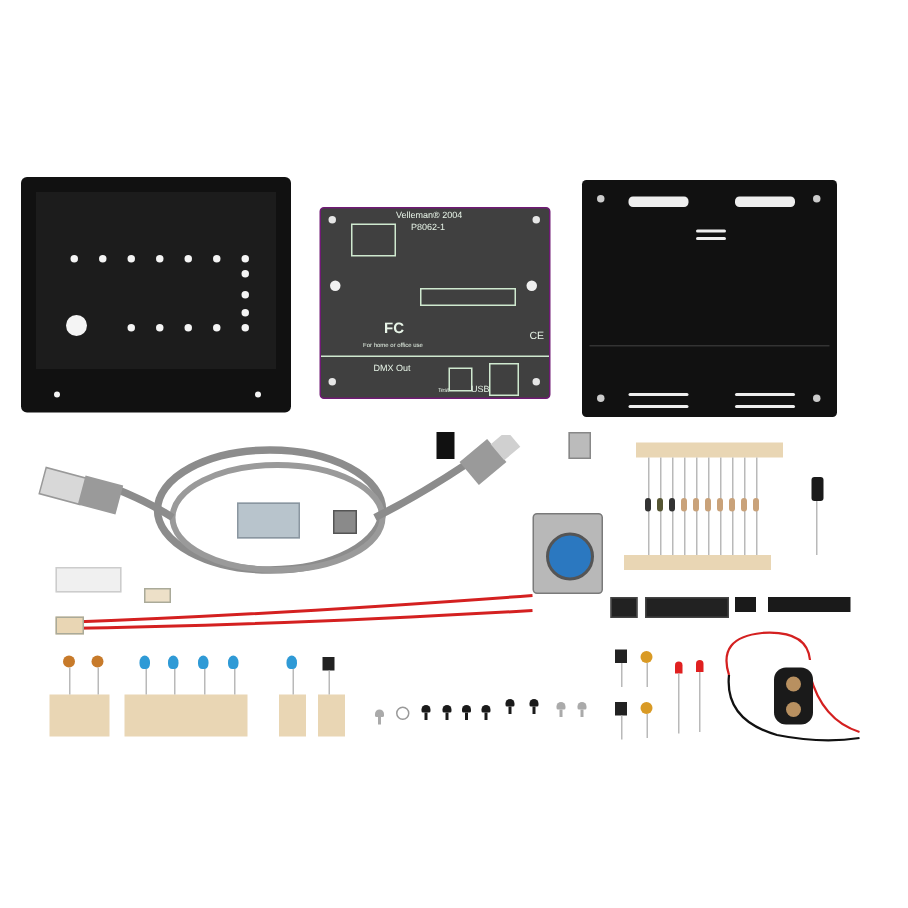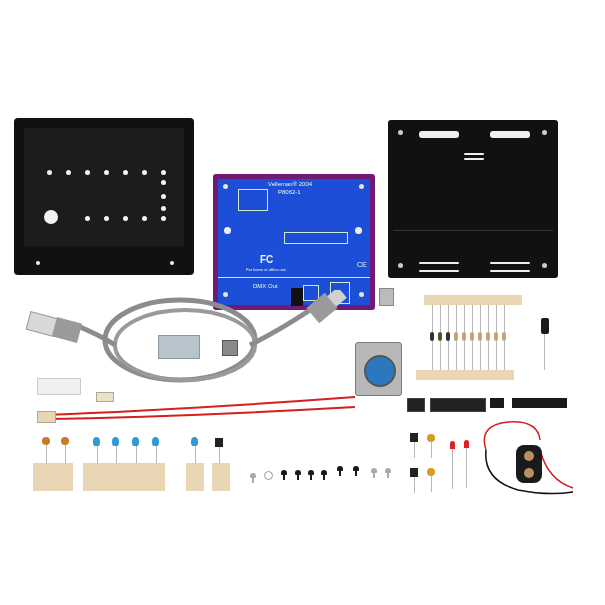--- a/index.html
+++ b/index.html
@@ -1,21 +1,21 @@
 <!DOCTYPE html>
 <html><head>
 <meta charset="utf-8">
 <style>
   html,body{margin:0;padding:0;background:#fff;}
   body{width:605px;height:605px;position:relative;overflow:hidden;font-family:"Liberation Sans",sans-serif;}
   .abs{position:absolute;}
   .blk{background:#111;}
   .hole{position:absolute;border-radius:50%;background:#f4f4f4;}
   .slot{position:absolute;background:#eee;border-radius:3px;}
-  .pcb{background:#1d4ed8;border:5px solid #701a75;margin-top:36px;}
+  .pcb{background:#404040;border:1px solid #701a75;}
   .silk{position:absolute;color:#e8f5e8;font-size:6px;white-space:nowrap;font-family:"Liberation Sans",sans-serif;}
   .tape{position:absolute;background:#e9d6b4;}
   .lead{position:absolute;width:1px;background:#b9b9b9;}
   .cap-o{position:absolute;width:8px;height:8px;border-radius:50%;background:#c77a2a;}
   .cap-b{position:absolute;width:7px;height:9px;border-radius:50% 50% 40% 40%;background:#2f9ad6;}
   .screw{position:absolute;width:6px;height:5px;border-radius:3px 3px 1px 1px;background:#1a1a1a;}
   .screw::after{content:"";position:absolute;left:2px;top:5px;width:2px;height:5px;background:#1a1a1a;}
   .screw.s::after,.screw.s{background:#aaa;}
   .res{position:absolute;width:4px;height:9px;border-radius:2px;background:#c9a27a;}
   .ic{position:absolute;background:#1a1a1a;}

